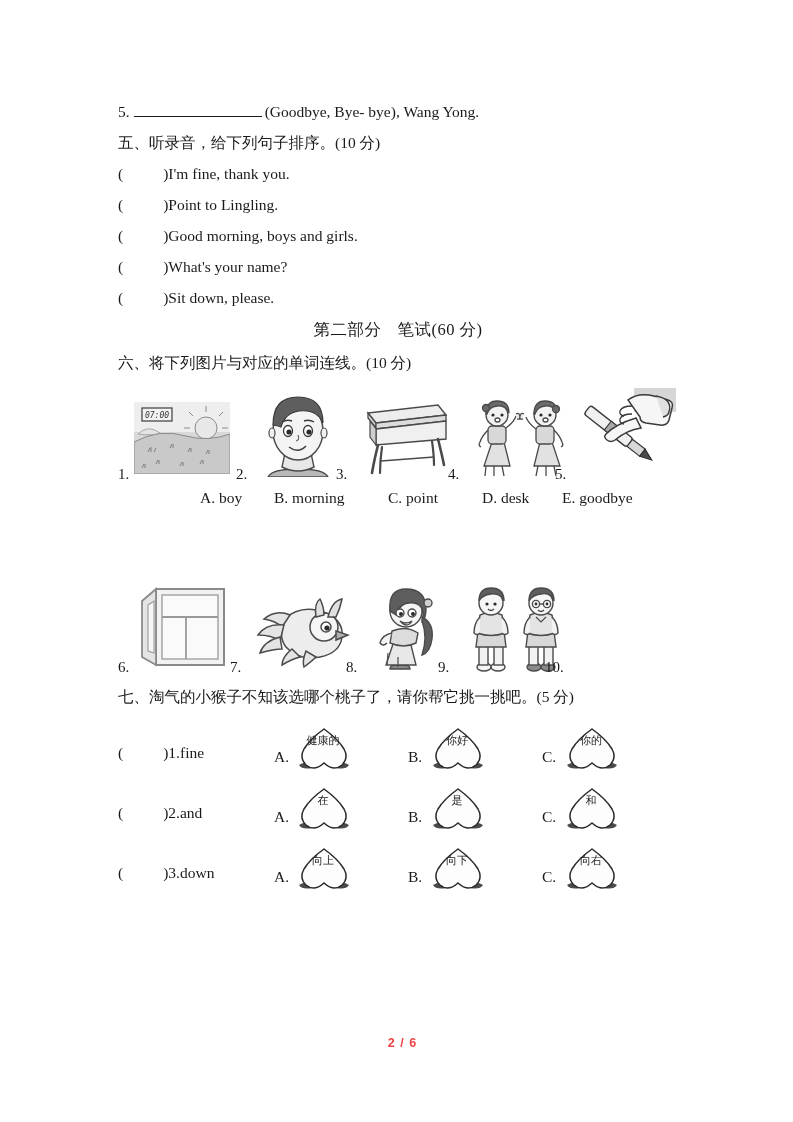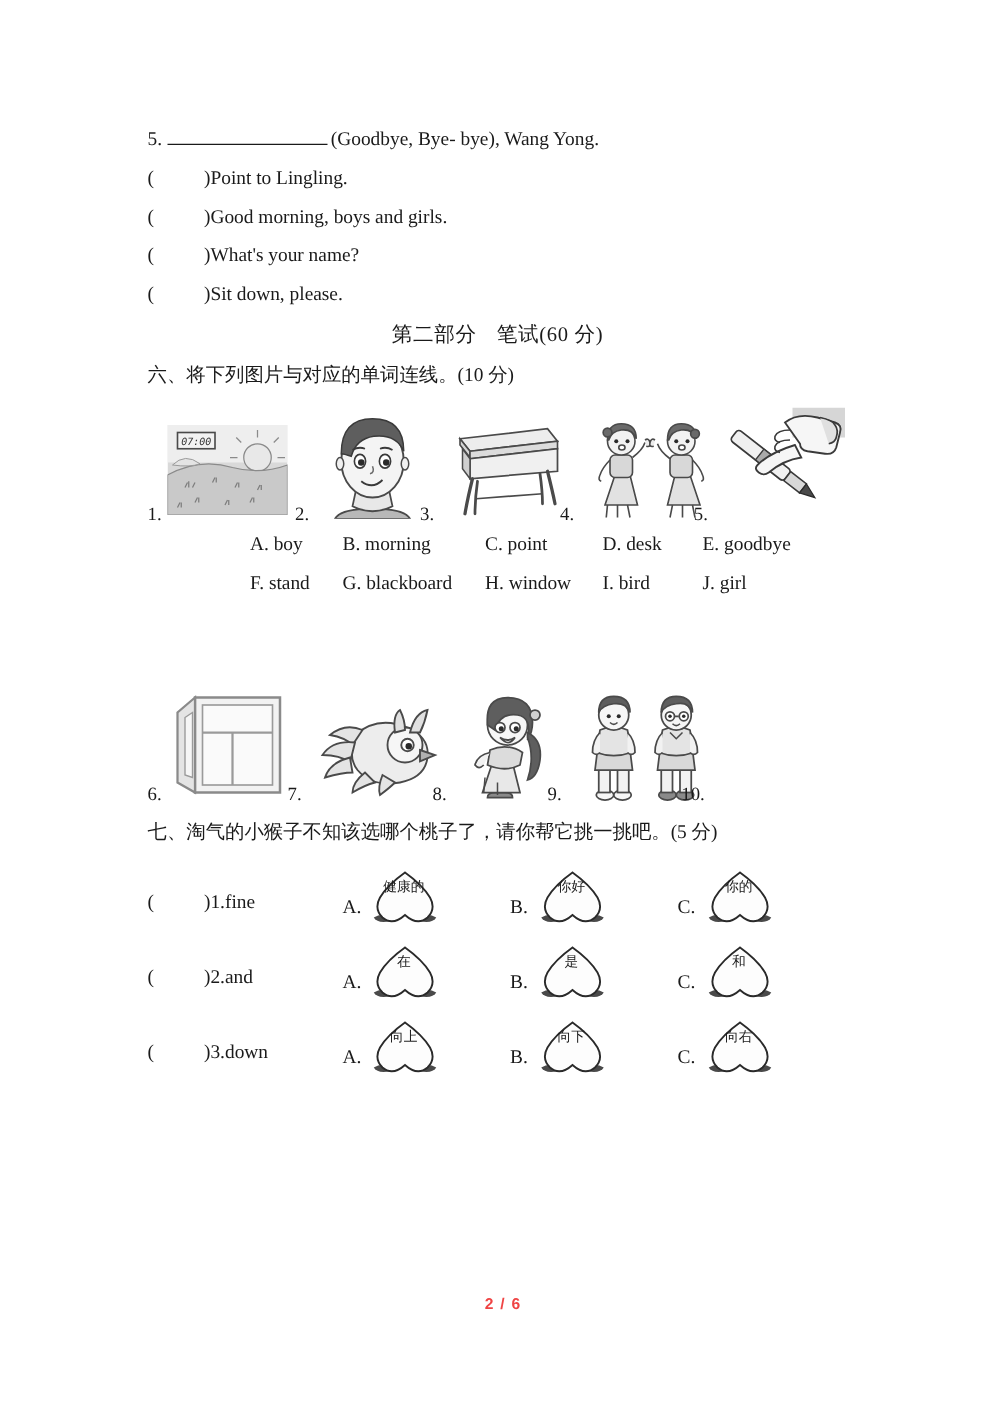--- a/index.html
+++ b/index.html
@@ -147,21 +147,25 @@
 </head>
 <body>
 
 <div class="page">
   <div class="content">
 
     <div class="line">
       <span>5.</span><span class="blank-rule"></span><span>(Goodbye, Bye- bye), Wang Yong.</span>
     </div>
 
-
+    <div class="sec-head cn">五、听录音，给下列句子排序。(10 分)</div>
+
+    <div class="line">
+      <span>(</span><span class="paren"></span><span>)</span><span>I'm fine, thank you.</span>
+    </div>
     <div class="line">
       <span>(</span><span class="paren"></span><span>)</span><span>Point to Lingling.</span>
     </div>
     <div class="line">
       <span>(</span><span class="paren"></span><span>)</span><span>Good morning, boys and girls.</span>
     </div>
     <div class="line">
       <span>(</span><span class="paren"></span><span>)</span><span>What's your name?</span>
     </div>
     <div class="line">
@@ -299,27 +303,20 @@
       </div>
     </div>
 
     <div class="wordbank">
       <div class="wb-row">
         <span class="wb-item" style="left:82px;">A. boy</span>
         <span class="wb-item" style="left:156px;">B. morning</span>
         <span class="wb-item" style="left:270px;">C. point</span>
         <span class="wb-item" style="left:364px;">D. desk</span>
         <span class="wb-item" style="left:444px;">E. goodbye</span>
-      </div>
-      <div class="wb-row">
-        <span class="wb-item" style="left:82px;">F. stand</span>
-        <span class="wb-item" style="left:156px;">G. blackboard</span>
-        <span class="wb-item" style="left:270px;">H. window</span>
-        <span class="wb-item" style="left:364px;">I. bird</span>
-        <span class="wb-item" style="left:444px;">J. girl</span>
       </div>
     </div>
 
     <div class="pic-row" style="margin-top:62px; height:100px;">
       <div class="pic-num" style="left:0px;">6.</div>
 
       <div class="pic-cell" style="left:22px; bottom:6px;">
         <svg class="art" width="86" height="82" viewBox="0 0 86 82">
           <rect x="16" y="2" width="68" height="76" fill="#f2f2f2" stroke="#8a8a8a" stroke-width="2"></rect>
           <rect x="22" y="8" width="56" height="64" fill="#fafafa" stroke="#9a9a9a" stroke-width="1.3"></rect>

